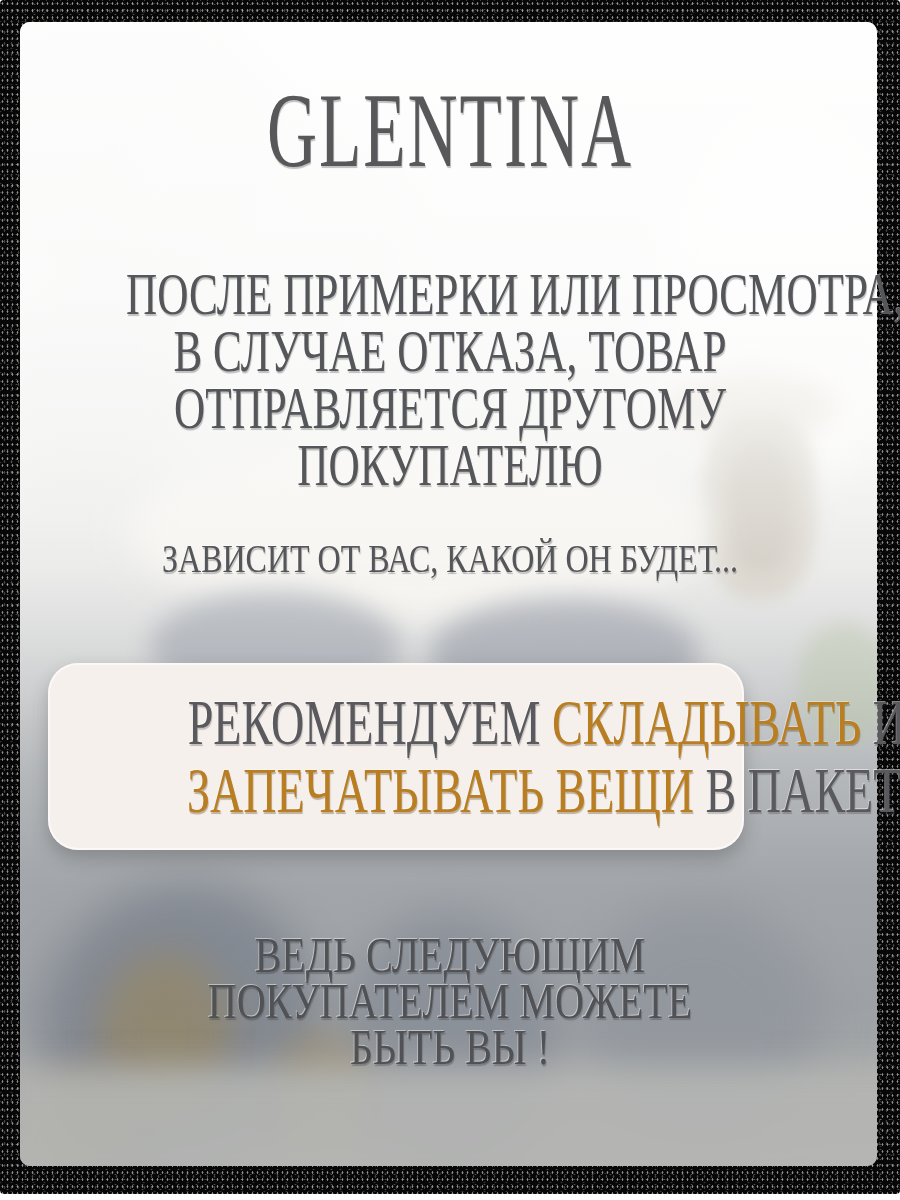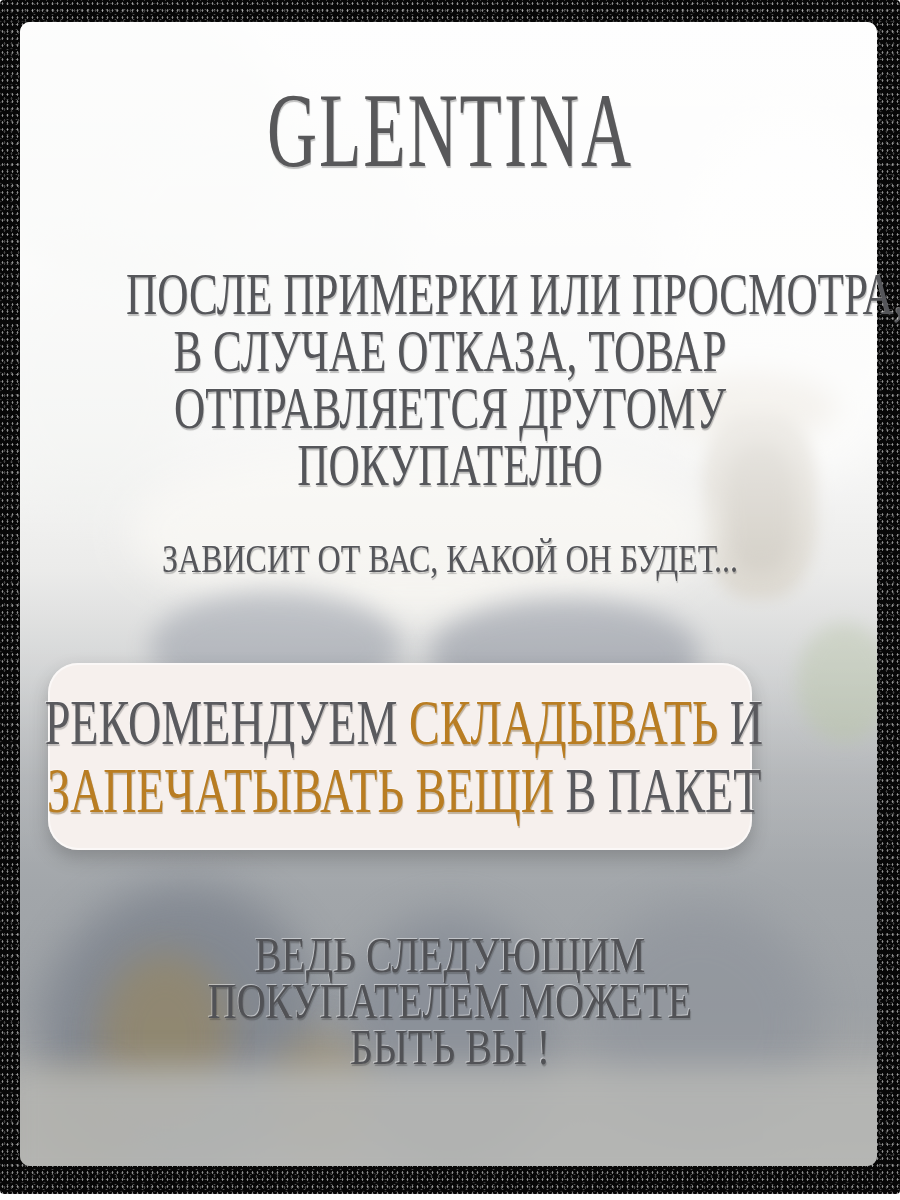--- a/index.html
+++ b/index.html
@@ -62,21 +62,21 @@
     text-shadow:1px 1.5px 1px rgba(40,40,40,0.28), -1px -1px 0 rgba(255,255,255,0.45);
   }
   .title{top:78px;font-size:105px;line-height:105px;letter-spacing:3px;color:#58585a;transform:scaleX(0.66);}
   .para{top:266px;font-size:60px;line-height:57px;transform:scaleX(0.72);}
   .note{top:538px;font-size:41px;line-height:41px;transform:scaleX(0.78);}
   .footer-block{top:932px;font-size:50px;line-height:46px;transform:scaleX(0.80);color:#515256;}
   .recommend-box{
     position:absolute;left:48px;top:663px;width:696px;height:187px;
     background:#f6f0ed;border-radius:30px;
     box-shadow:0 8px 18px rgba(50,50,50,0.28), inset 0 0 0 2px rgba(255,255,255,0.55);
-    display:flex;flex-direction:column;justify-content:center;align-items:center;padding-left:8px;
+    display:flex;flex-direction:column;justify-content:center;align-items:flex-start;
   }
   .rec-line{
     font-size:64px;line-height:68px;transform:scaleX(0.72);white-space:nowrap;
     color:#5a5a5e;text-align:center;
     text-shadow:1px 1.5px 1px rgba(40,40,40,0.25), -1px -1px 0 rgba(255,255,255,0.5);
   }
   .rec-line span{white-space:pre;}
   .rec-accent{color:#b97d22;text-shadow:1px 1.5px 1px rgba(90,60,10,0.35), -1px -1px 0 rgba(255,255,255,0.35);}
 </style>
 </head>

